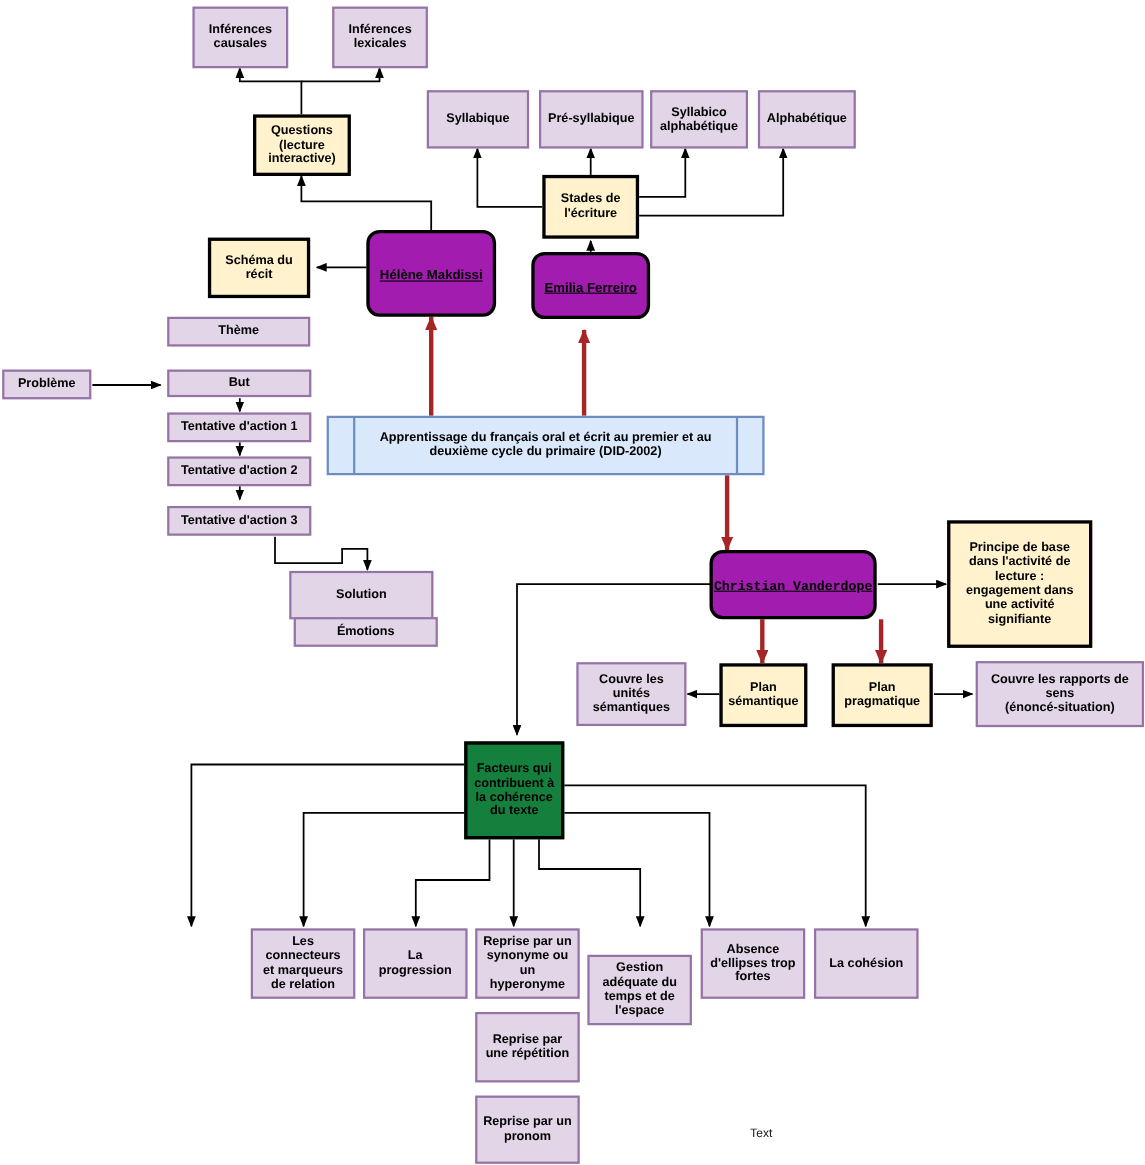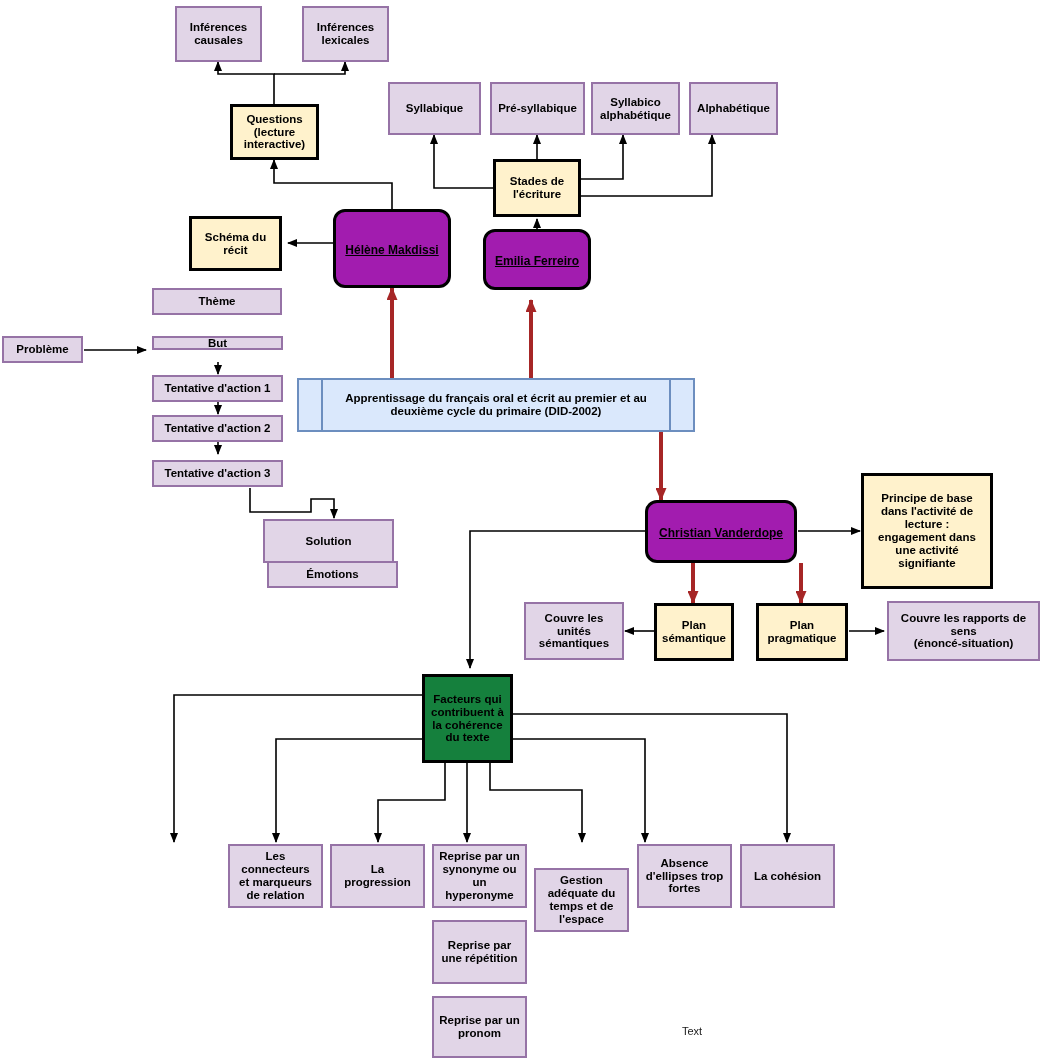--- a/index.html
+++ b/index.html
@@ -186,39 +186,39 @@
   </div>
 
   <div class="node green" style="left:483px; top:229px; width:108px; height:61px; font-size:12px;">
     <span class="uline">Emilia Ferreiro</span>
   </div>
 
   <div class="node purple" style="left:152px; top:288px; width:130px; height:27px; font-size:11.5px;">Thème</div>
 
   <div class="node purple" style="left:2px; top:336px; width:81px; height:27px; font-size:11.5px;">Problème</div>
 
-  <div class="node purple" style="left:152px; top:336px; width:131px; height:14px; font-size:11.5px;">But</div>
+  <div class="node purple" style="left:152px; top:336px; width:131px; height:25px; font-size:11.5px;">But</div>
 
   <div class="node purple" style="left:152px; top:375px; width:131px; height:27px; font-size:11.5px;">Tentative d'action 1</div>
 
   <div class="node purple" style="left:152px; top:415px; width:131px; height:27px; font-size:11.5px;">Tentative d'action 2</div>
 
   <div class="node purple" style="left:152px; top:460px; width:131px; height:27px; font-size:11.5px;">Tentative d'action 3</div>
 
   <div class="node purple" style="left:263px; top:519px; width:131px; height:44px; font-size:11.5px;">Solution</div>
 
   <div class="node purple" style="left:267px; top:561px; width:131px; height:27px; font-size:11.5px;">Émotions</div>
 
   <div class="node blue" style="left:297px; top:378px; width:398px; height:54px; font-size:11.5px;">
     <div class="blue-inner-l"></div>
     <div class="blue-inner-r"></div>
     <span style="display:block; width:340px; text-align:center;">Apprentissage du français oral et écrit au premier et au deuxième cycle du primaire (DID-2002)</span>
   </div>
 
-  <div class="node green" style="left:645px; top:500px; width:152px; height:63px; font-size:12px;">
+  <div class="node green" style="left:645px; top:500px; width:152px; height:63px; font-size:12px;font-family:Liberation Mono, monospace;">
     <span class="uline">Christian Vanderdope</span>
   </div>
 
   <div class="node yellow" style="left:861px; top:473px; width:132px; height:116px; font-size:11.5px;">Principe de base
 dans l'activité de
 lecture :
 engagement dans
 une activité
 signifiante</div>
 

